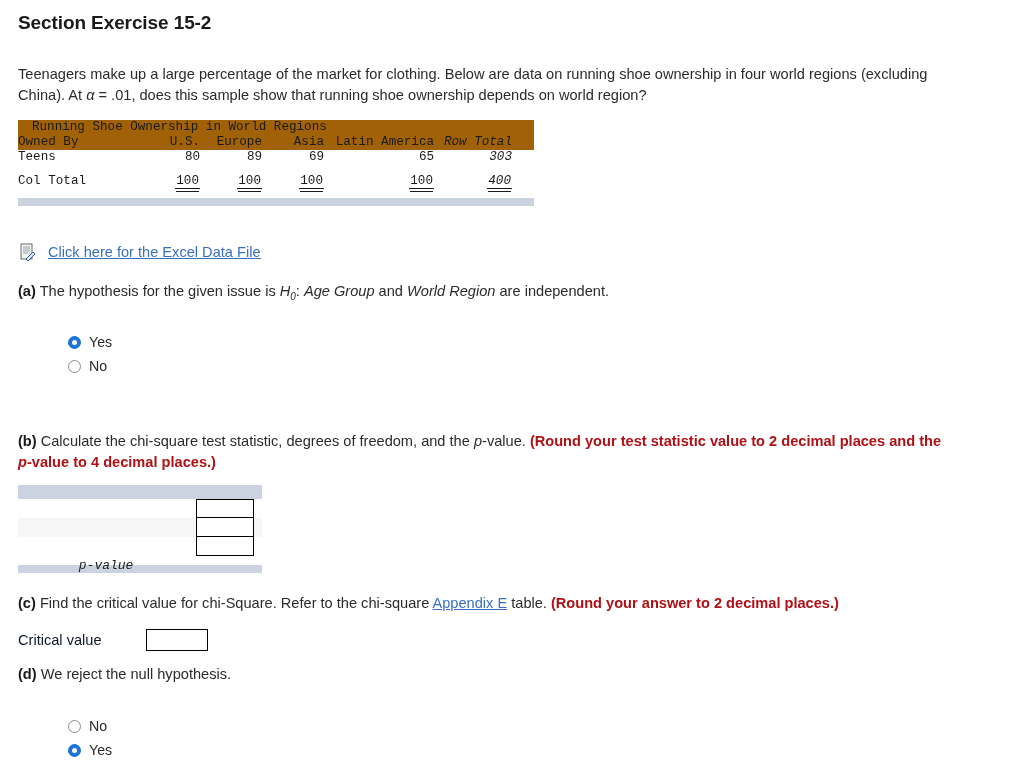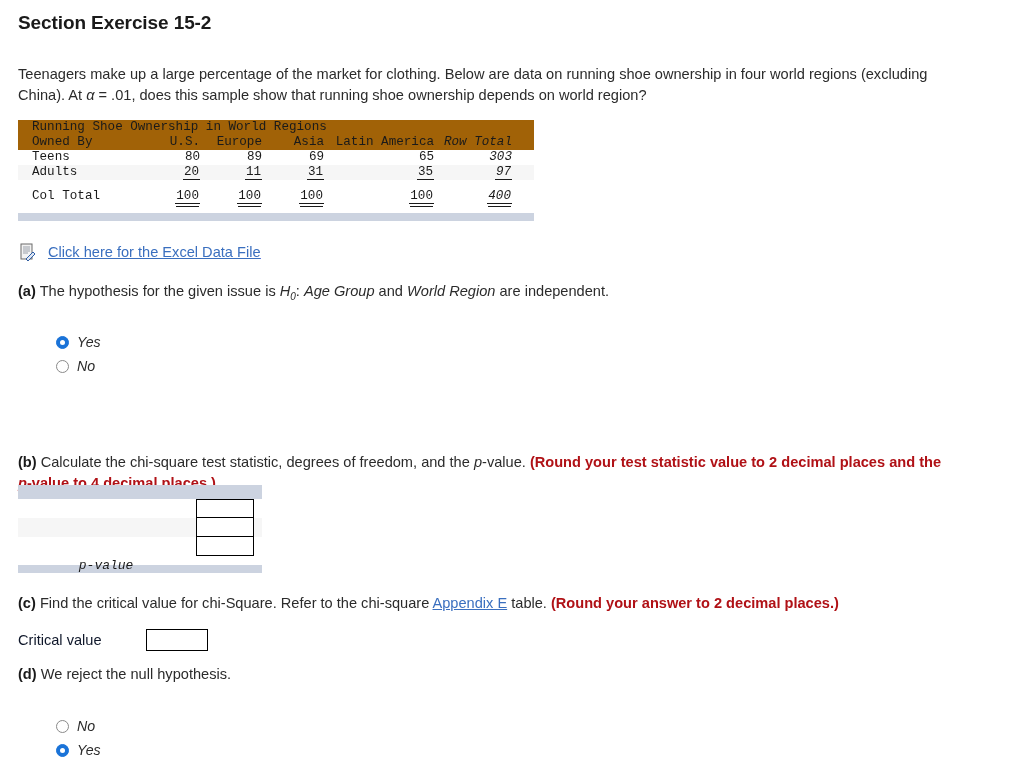--- a/index.html
+++ b/index.html
@@ -67,21 +67,21 @@
     line-height: 15px;
     white-space: pre;
   }
   .dt-caption {
     padding-left: 14px;
     height: 15px;
     line-height: 15px;
   }
   .row-shade { background: #f6f6f6; }
   .row-plain { background: #ffffff; }
-  .c-label { width: 120px; padding-left: 14px; box-sizing: border-box; }
+  .c-label { width: 120px; box-sizing: border-box; }
   .c-num   { width: 62px;  text-align: right; box-sizing: border-box; }
   .c-wide  { width: 110px; text-align: right; box-sizing: border-box; }
   .c-total { width: 100px; text-align: right; box-sizing: border-box; }
   .pad-r   { padding-right: 22px; box-sizing: border-box; font-style: italic; }
 
   .u-single span.v { border-bottom: 1px solid #1a1a1a; padding: 0 1px; }
   .u-double span.v {
     border-bottom: 1px solid #1a1a1a;
     box-shadow: 0 3px 0 -1px #ffffff, 0 4px 0 -1px #1a1a1a;
     padding: 0 1px;
@@ -116,21 +116,21 @@
     line-height: 21px;
     color: #2b2b2b;
   }
   .q b { font-weight: bold; color: #1a1a1a; }
   .q i { font-style: italic; }
   .red { color: #b01116; font-weight: bold; }
   .sub { font-size: 10px; vertical-align: sub; font-style: italic; }
   .alink { color: #3a6fbf; text-decoration: underline; }
 
   
-  .radios { position: absolute; left: 56px; font-style: italic; }
+  .radios { position: absolute; left: 68px; }
   .radio-row {
     display: flex;
     align-items: center;
     height: 24px;
     gap: 8px;
   }
   .radio {
     width: 13px; height: 13px;
     border-radius: 50%;
     border: 1px solid #8a8a8a;
@@ -238,28 +238,20 @@
 
     <div class="dt-row row-plain">
       <div class="c-label">Teens</div>
       <div class="c-num">80</div>
       <div class="c-num">89</div>
       <div class="c-num">69</div>
       <div class="c-wide">65</div>
       <div class="c-total pad-r">303</div>
     </div>
 
-    <div class="dt-row row-shade u-single">
-      <div class="c-label">Adults</div>
-      <div class="c-num"><span class="v">20</span></div>
-      <div class="c-num"><span class="v">11</span></div>
-      <div class="c-num"><span class="v">31</span></div>
-      <div class="c-wide"><span class="v">35</span></div>
-      <div class="c-total pad-r"><span class="v">97</span></div>
-    </div>
 
     <div class="dt-spacer"></div>
 
     <div class="dt-row row-plain u-double">
       <div class="c-label">Col Total</div>
       <div class="c-num"><span class="v">100</span></div>
       <div class="c-num"><span class="v">100</span></div>
       <div class="c-num"><span class="v">100</span></div>
       <div class="c-wide"><span class="v">100</span></div>
       <div class="c-total pad-r"><span class="v">400</span></div>
@@ -290,21 +282,21 @@
     <label class="radio-row">
       <span class="radio on"></span>
       <span class="radio-label">Yes</span>
     </label>
     <label class="radio-row">
       <span class="radio"></span>
       <span class="radio-label">No</span>
     </label>
   </div>
 
-  <div class="q" style="top:452px; width:940px;"><b>(b)</b><span> Calculate the chi-square test statistic, degrees of freedom, and the </span><i>p</i><span>-value. </span><span class="red">(Round your test statistic value to 2 decimal places and the </span><i class="red">p</i><span class="red">-value to 4 decimal places.)</span></div>
+  <div class="q" style="top:431px; width:940px;"><b>(b)</b><span> Calculate the chi-square test statistic, degrees of freedom, and the </span><i>p</i><span>-value. </span><span class="red">(Round your test statistic value to 2 decimal places and the </span><i class="red">p</i><span class="red">-value to 4 decimal places.)</span></div>
 
   <div class="ans-wrap">
     <div class="ans-band-top"></div>
     <div class="ans-row" style="background:#ffffff;">
       <span>Test statistic</span>
     </div>
     <div class="ans-row" style="background:#f6f6f6;">
       <i>d.f.</i>
     </div>
     <div class="ans-row" style="background:#ffffff;">

